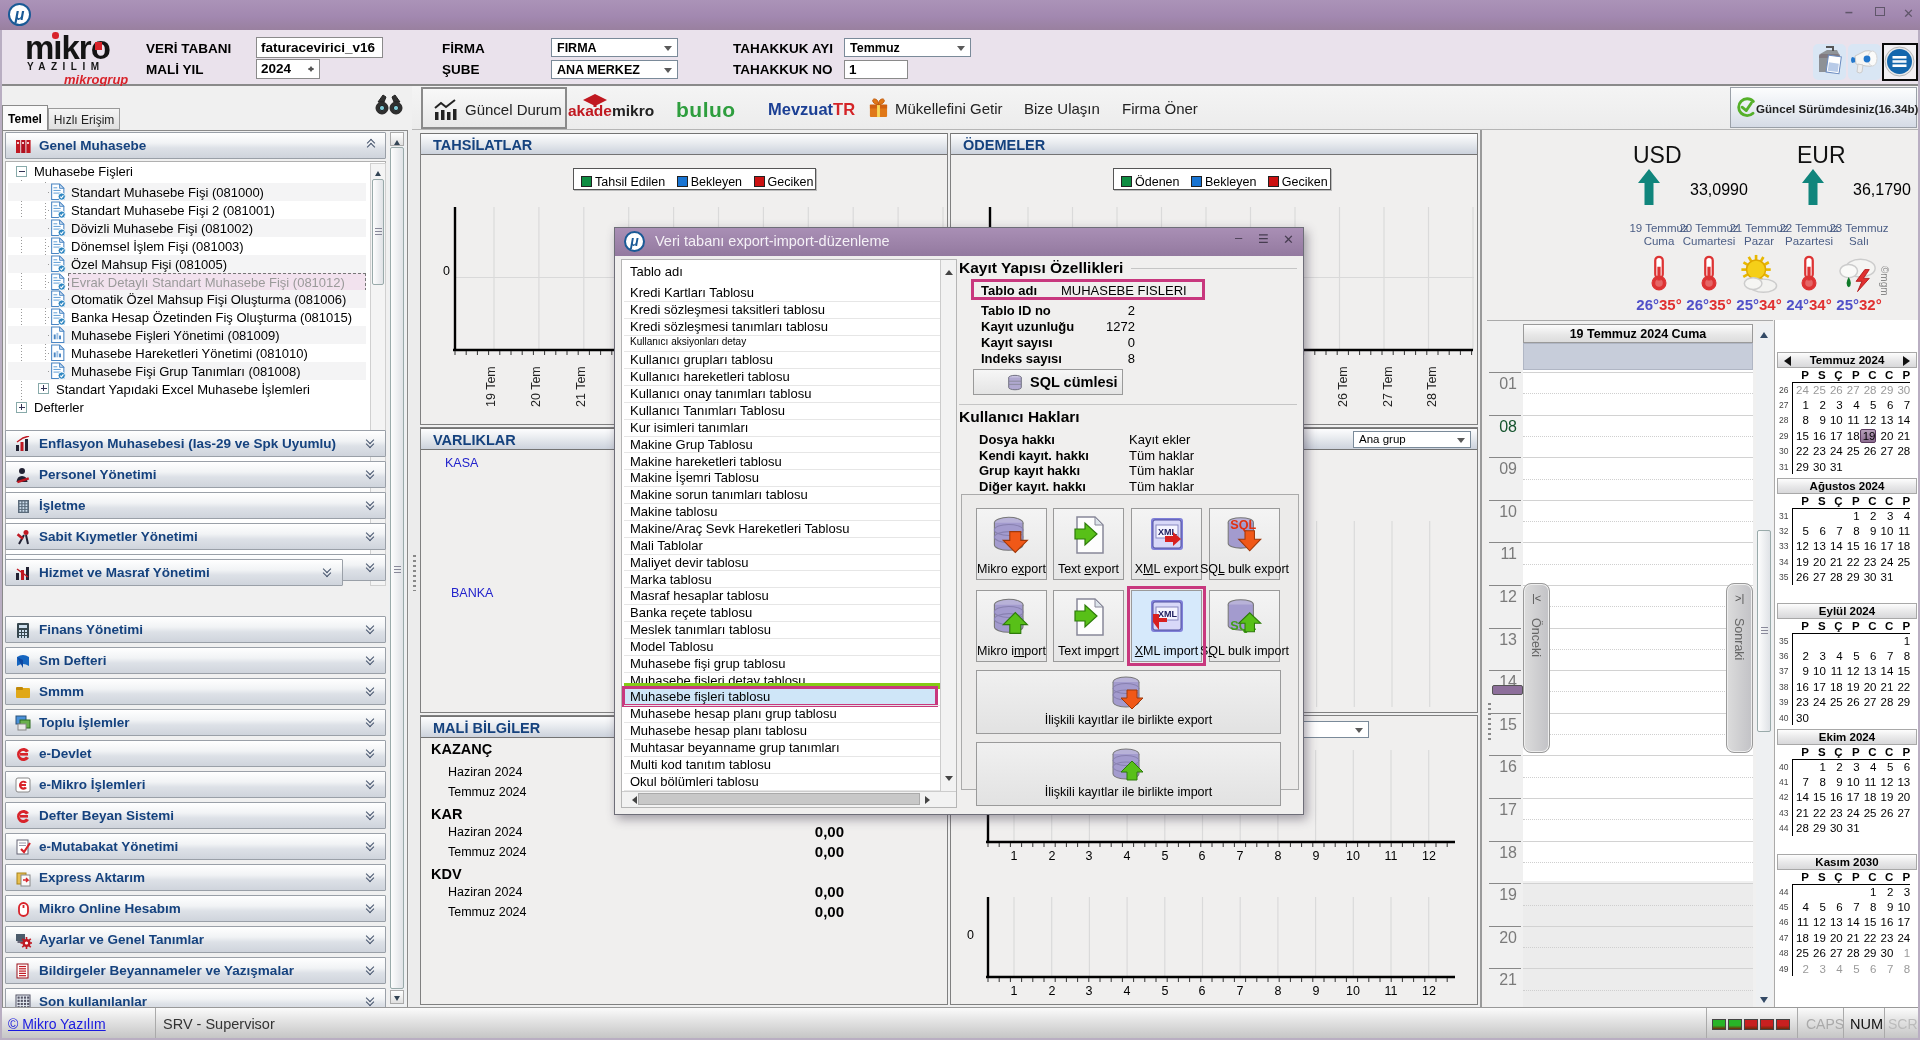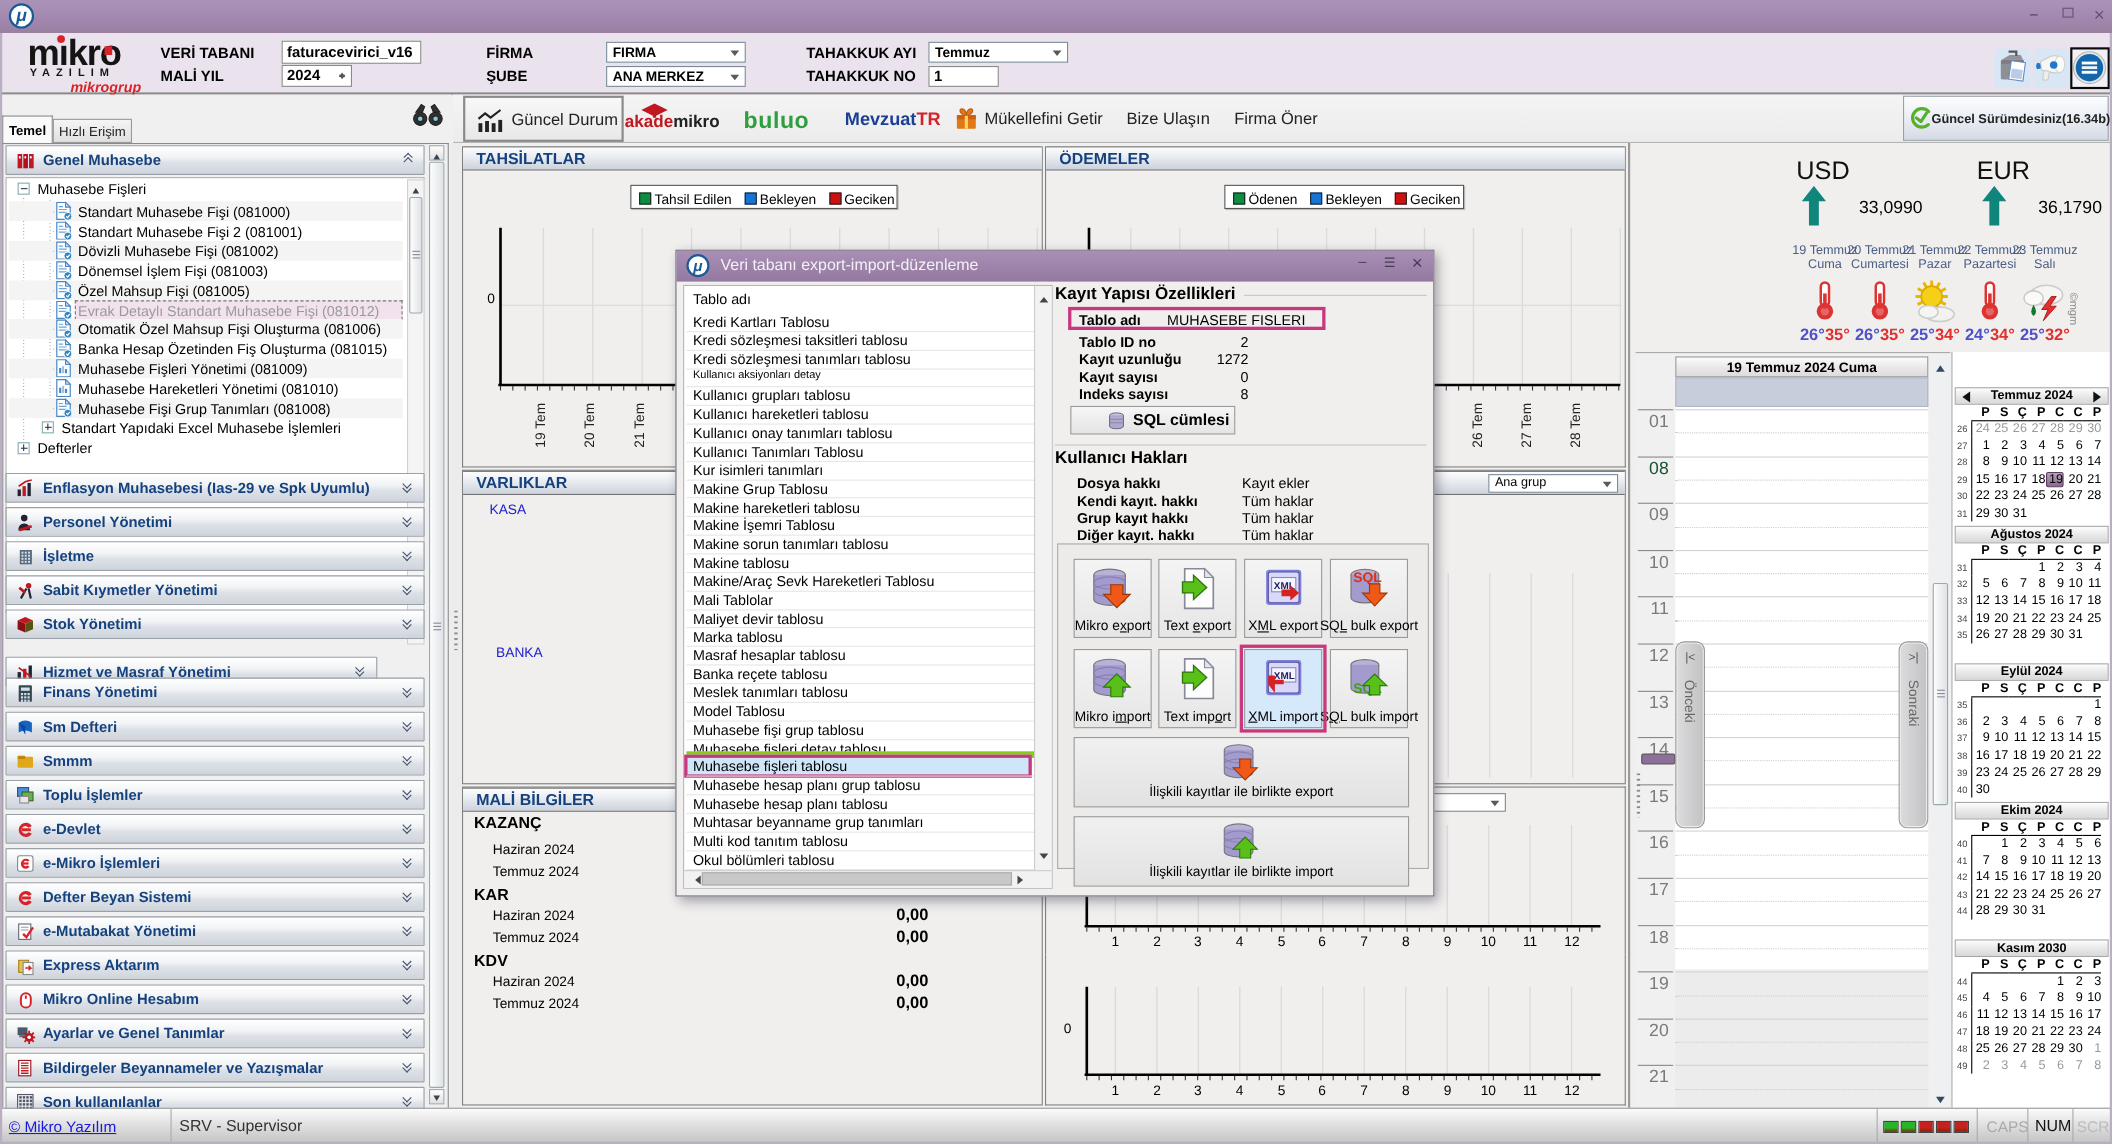--- a/index.html
+++ b/index.html
@@ -388,21 +388,21 @@
     </div>
 <div class="acc" style="top:423px;left:2px;width:381px;">
       <span class="ic"><svg width="17" height="17" viewBox="0 0 17 17">
           <path d="M8 1 L15 4 L8 7 L1 4 Z" fill="#c01822"></path>
           <path d="M1 4 L8 7 L8 15 L1 12 Z" fill="#8a1018"></path>
           <path d="M15 4 L8 7 L8 15 L15 12 Z" fill="#551"></path>
         </svg></span>
       <span class="tx">Stok Yönetimi</span>
       <span class="chev"></span>
     </div>
-<div class="acc" style="top:466px;left:2px;width:338px;">
+<div class="acc" style="top:428px;left:2px;width:338px;">
       <span class="ic"><svg width="17" height="17" viewBox="0 0 17 17">
           <rect x="1" y="8" width="3" height="7" fill="#223"></rect>
           <rect x="6" y="5" width="3" height="10" fill="#c01822"></rect>
           <rect x="11" y="2" width="3" height="13" fill="#223"></rect>
           <polyline points="2,4 13,12" stroke="#c01822" stroke-width="1.5"></polyline>
         </svg></span>
       <span class="tx">Hizmet ve Masraf Yönetimi</span>
       <span class="chev"></span>
     </div>
 <div class="acc" style="top:485px;left:2px;width:381px;">

